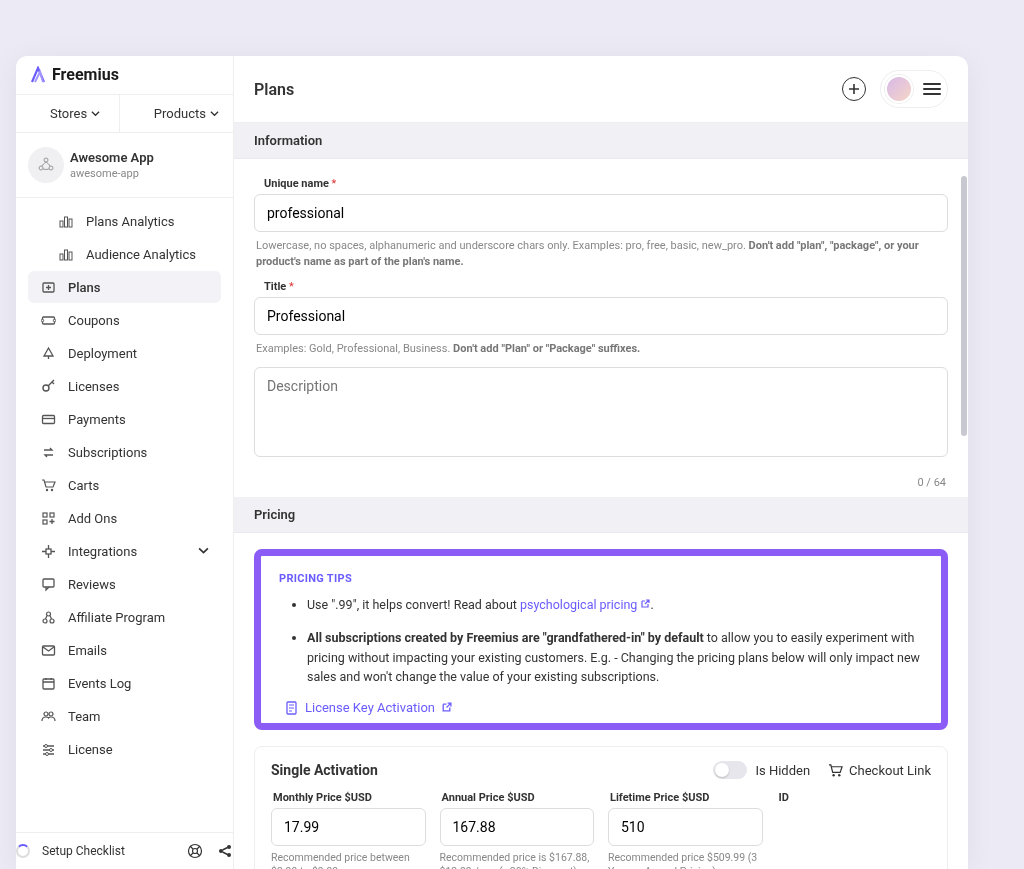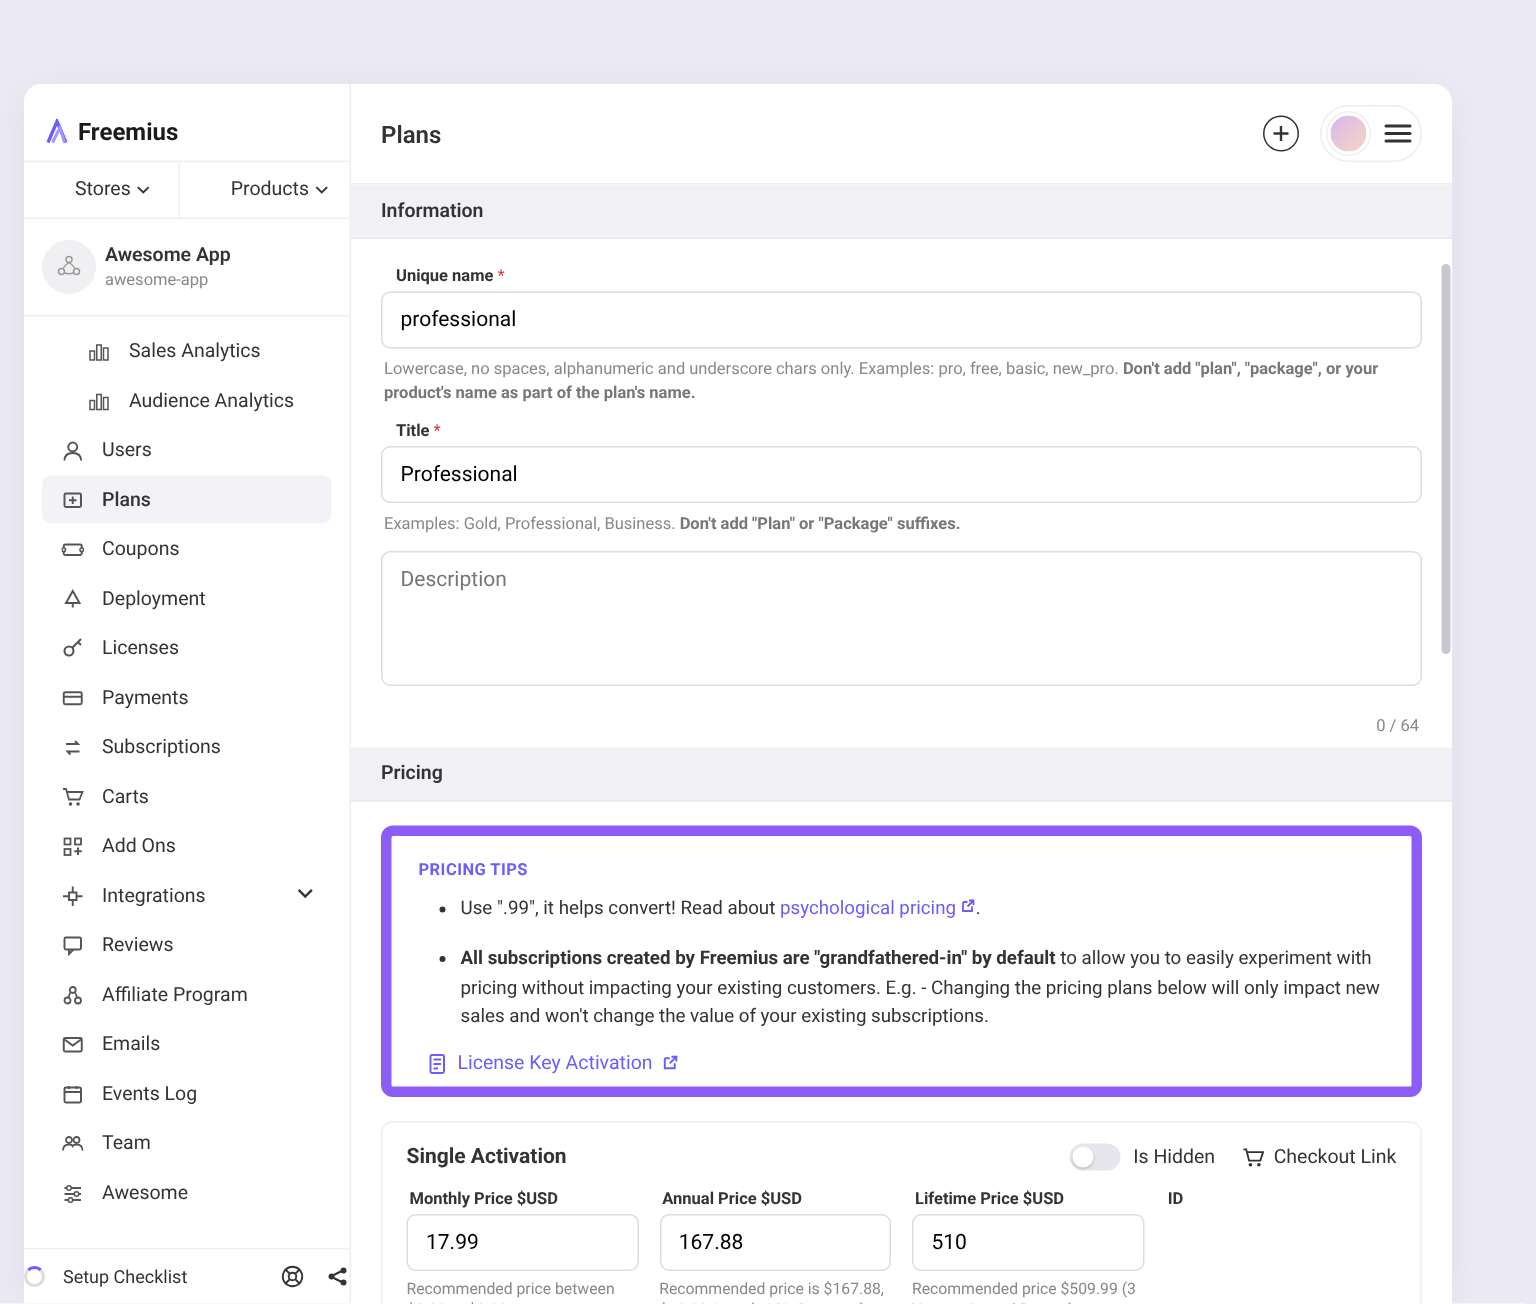--- a/index.html
+++ b/index.html
@@ -28,21 +28,21 @@
       width: 218px;
       border-right: 1px solid #eee;
       display: flex;
       flex-direction: column;
       background: #fff;
       flex-shrink: 0;
     }
     .logo-row {
       display: flex;
       align-items: center;
-      padding: 22px 14px 10px;
+      padding: 9px 14px 10px;
       gap: 6px;
     }
     .logo-mark {
       width: 16px; height: 18px;
     }
     .logo-text {
       font-weight: 700;
       font-size: 16px;
       color: #1a1a1a;
     }
@@ -268,41 +268,32 @@
     </div>
     <nav class="menu" id="menu">
         <div class="menu-item sub">
           <span class="menu-icon">
             <svg width="14" height="14" viewBox="0 0 14 14">
               <rect x="1" y="7" width="3" height="6" fill="none" stroke="#555"></rect>
               <rect x="5.5" y="3" width="3" height="10" fill="none" stroke="#555"></rect>
               <rect x="10" y="5" width="3" height="8" fill="none" stroke="#555"></rect>
             </svg>
           </span>
-          <span>Sales Analytics</span>
+          <span>Plans Analytics</span>
         </div>
         <div class="menu-item sub">
           <span class="menu-icon">
             <svg width="14" height="14" viewBox="0 0 14 14">
               <rect x="1" y="7" width="3" height="6" fill="none" stroke="#555"></rect>
               <rect x="5.5" y="3" width="3" height="10" fill="none" stroke="#555"></rect>
               <rect x="10" y="5" width="3" height="8" fill="none" stroke="#555"></rect>
             </svg>
           </span>
           <span>Audience Analytics</span>
         </div>
-        <div class="menu-item">
-          <span class="menu-icon">
-            <svg width="15" height="15" viewBox="0 0 15 15">
-              <circle cx="7.5" cy="5" r="3" fill="none" stroke="#555" stroke-width="1.3"></circle>
-              <path d="M2 14 Q2 9 7.5 9 Q13 9 13 14" fill="none" stroke="#555" stroke-width="1.3"></path>
-            </svg>
-          </span>
-          <span>Users</span>
-        </div>
         <div class="menu-item active">
           <span class="menu-icon">
             <svg width="15" height="15" viewBox="0 0 15 15">
               <rect x="2" y="3" width="11" height="9" rx="1" fill="none" stroke="#555" stroke-width="1.3"></rect>
               <path d="M7.5 5 V10 M5 7.5 H10" stroke="#555" stroke-width="1.3"></path>
             </svg>
           </span>
           <span>Plans</span>
         </div>
         <div class="menu-item">
@@ -433,21 +424,21 @@
         </div>
         <div class="menu-item">
           <span class="menu-icon">
             <svg width="15" height="15" viewBox="0 0 15 15">
               <path d="M2 4 H13 M2 8 H13 M2 12 H13" stroke="#555" stroke-width="1.3"></path>
               <circle cx="5" cy="4" r="1.5" fill="#fff" stroke="#555"></circle>
               <circle cx="10" cy="8" r="1.5" fill="#fff" stroke="#555"></circle>
               <circle cx="6" cy="12" r="1.5" fill="#fff" stroke="#555"></circle>
             </svg>
           </span>
-          <span>Awesome</span>
+          <span>License</span>
         </div>
       </nav>
     <div class="footer-bar">
       <div class="spinner"></div>
       <span>Setup Checklist</span>
       <div class="footer-icons">
         <svg width="16" height="16" viewBox="0 0 16 16">
             <circle cx="8" cy="8" r="6.5" fill="none" stroke="#333" stroke-width="1.2"></circle>
             <circle cx="8" cy="8" r="2.5" fill="none" stroke="#333" stroke-width="1.2"></circle>
             <path d="M3 3 L6 6 M13 3 L10 6 M3 13 L6 10 M13 13 L10 10" stroke="#333" stroke-width="1.2"></path>

